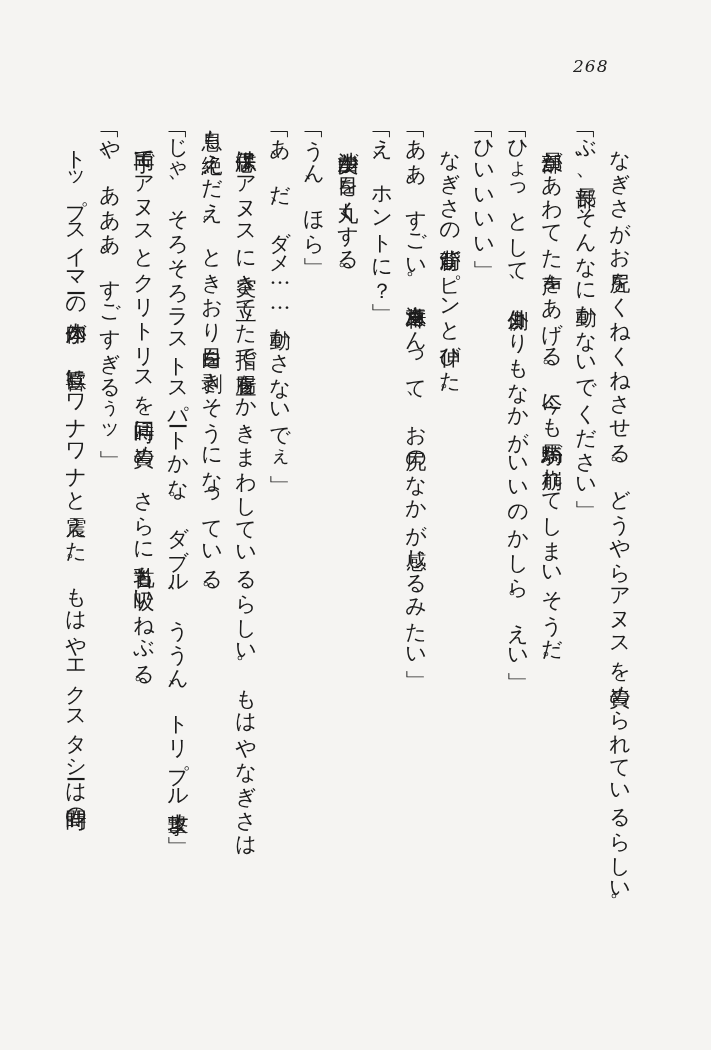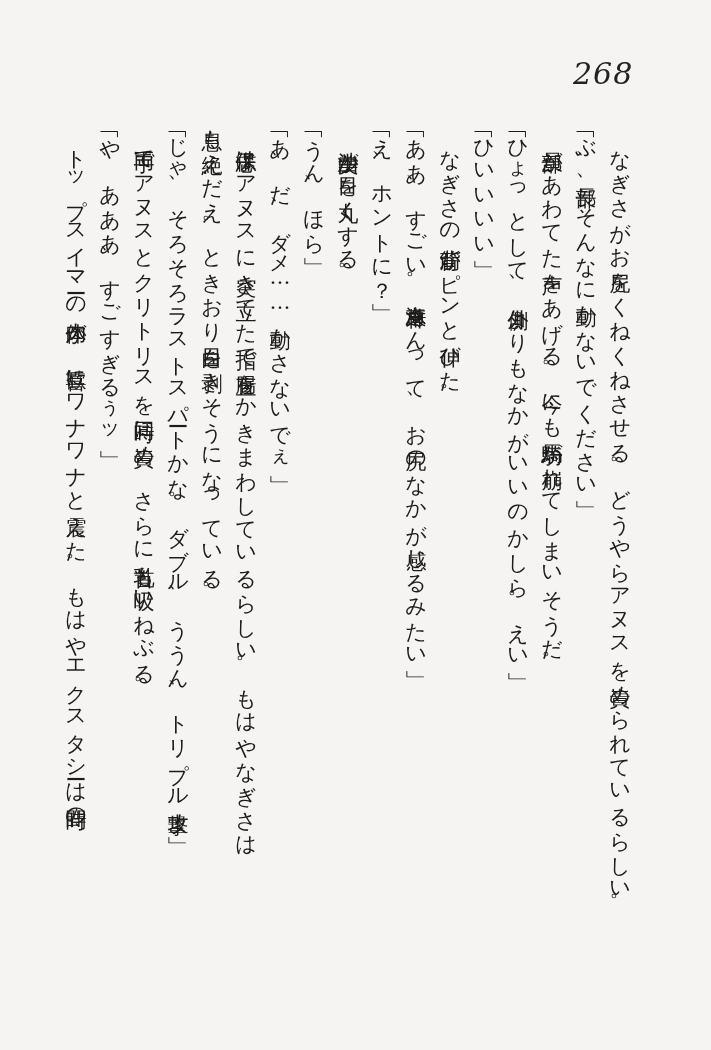--- a/index.html
+++ b/index.html
@@ -12,21 +12,21 @@
     height: 1050px;
     background: #f5f4f2;
     overflow: hidden;
     font-family: "DejaVu Serif", "Liberation Serif", serif;
     color: #1c1c1c;
   }
   .page-number {
     position: absolute;
     top: 56px;
     left: 573px;
-    font-size: 30px;
+    font-size: 17px;
     font-style: italic;
     letter-spacing: 1px;
     color: #222;
   }
   .text-block {
     position: absolute;
     top: 114px;
     right: 74px;
     width: 580px;
     height: 840px;

